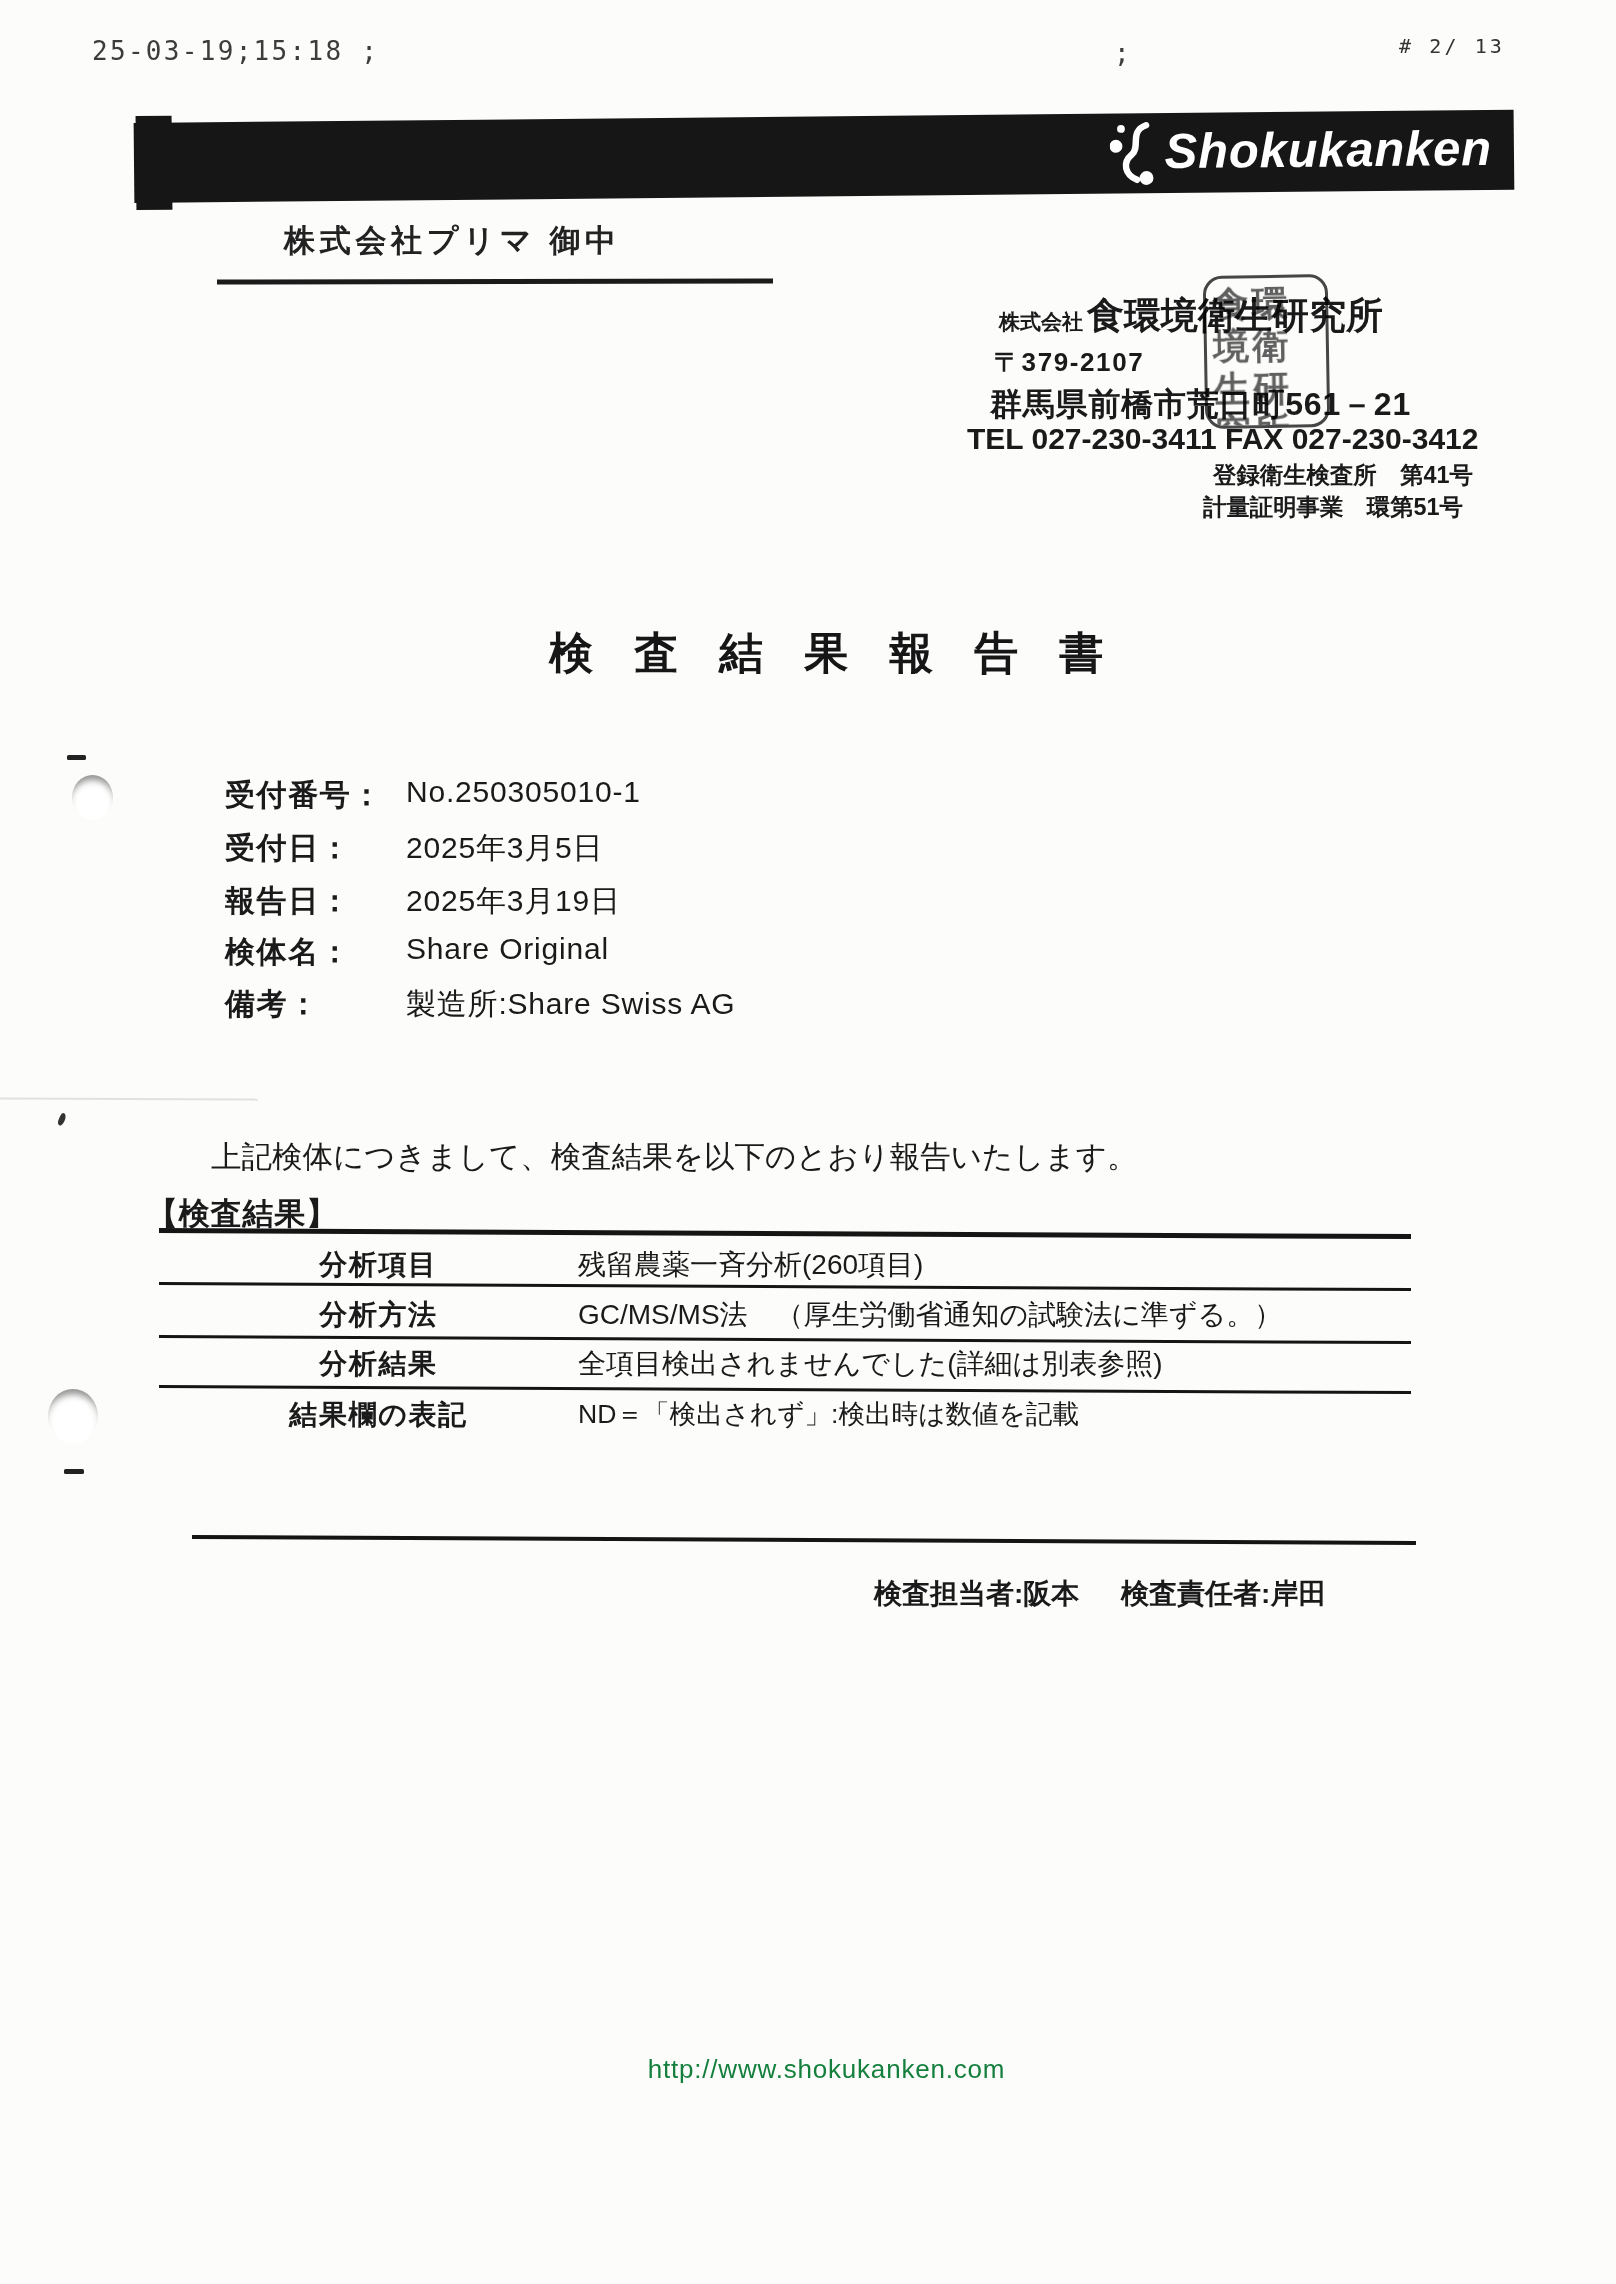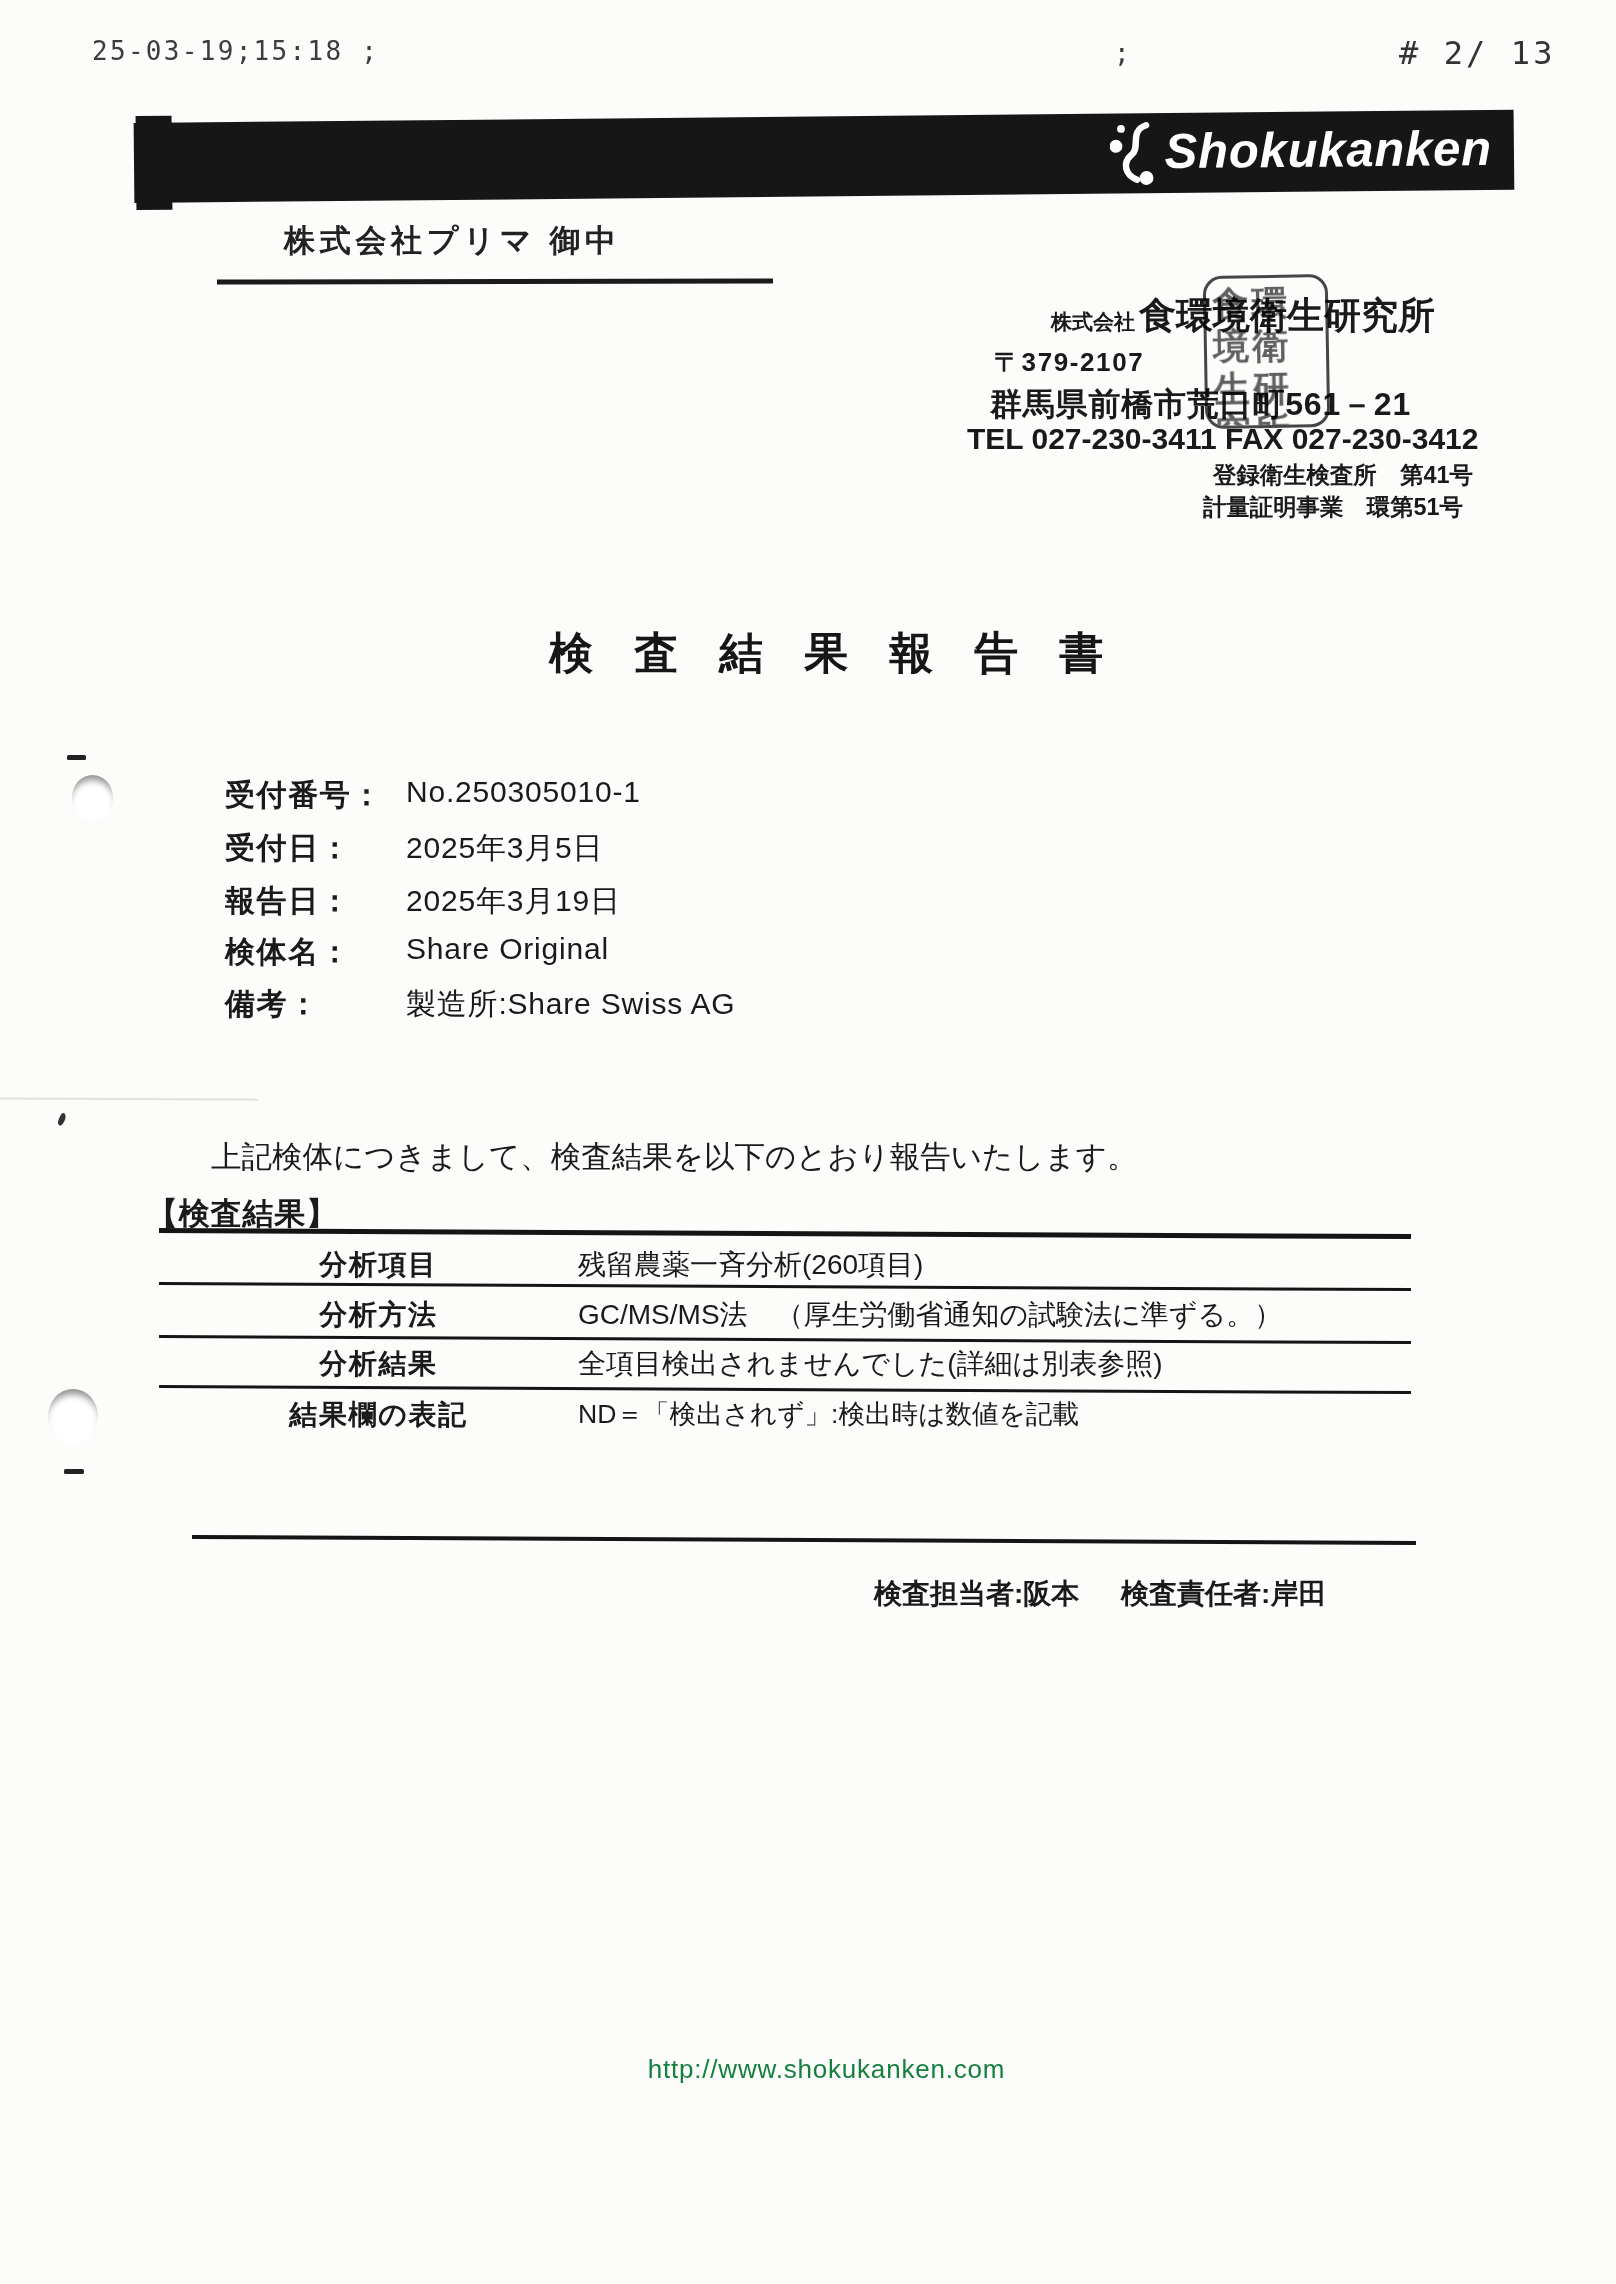--- a/index.html
+++ b/index.html
@@ -8,34 +8,34 @@
     background:#fcfcfb;overflow:hidden;color:#1a1a1a;
     font-family:"Liberation Sans","DejaVu Sans",sans-serif;
     padding-left:36px;
   }
   
   .fax-ts{position:absolute;left:92px;top:36px;font-family:"DejaVu Sans Mono",monospace;
     font-size:26px;font-weight:400;color:#3c3c3c;letter-spacing:2.3px;}
   .fax-sep{position:absolute;left:1114px;top:38px;font-family:"DejaVu Sans Mono",monospace;
     font-size:26px;color:#3c3c3c;}
   .fax-page{position:absolute;left:1399px;top:34px;font-family:"DejaVu Sans Mono",monospace;
-    font-size:32px;color:#333;letter-spacing:3.1px;}
+    font-size:20px;color:#333;letter-spacing:3.1px;}
   
   .banner{position:absolute;left:134px;top:123px;width:1380px;height:80px;background:#161616;
     transform:rotate(-0.55deg);transform-origin:left center;}
   .banner::before{content:"";position:absolute;left:1.6px;top:-7px;width:36px;height:94px;background:#161616;}
   .logo{position:absolute;right:22px;top:0;height:100%;display:flex;align-items:center;gap:9.4px;}
   .logo svg{display:block;}
   .logo-text{font-size:49px;font-weight:700;font-style:italic;color:#ffffff;letter-spacing:0.8px;padding-bottom:3.1px;}
   
   .recipient{position:absolute;left:252px;top:220px;font-size:31px;font-weight:600;letter-spacing:4.7px;color:#222;margin-left:32px;}
   .recipient-line{position:absolute;left:217px;top:279px;width:556px;height:4.7px;background:#1b1b1b;
     transform:rotate(-0.12deg);}
   
-  .iss-l1{position:absolute;left:1051px;top:291px;display:flex;align-items:flex-end;gap:3.9px;white-space:nowrap;}
+  .iss-l1{position:absolute;left:999px;top:291px;display:flex;align-items:flex-end;gap:3.9px;white-space:nowrap;}
   .iss-prefix{font-size:21px;font-weight:700;padding-bottom:5.5px;}
   .iss-name{font-size:37px;font-weight:700;letter-spacing:0px;}
   .iss-postal{position:absolute;left:994px;top:345px;font-size:26px;font-weight:600;letter-spacing:1.6px;}
   .iss-addr{position:absolute;left:990px;top:383px;font-size:32px;font-weight:600;letter-spacing:0.8px;white-space:nowrap;}
   .iss-telfax{position:absolute;left:967px;top:422px;font-size:30px;font-weight:600;white-space:nowrap;}
   .iss-reg1{position:absolute;left:1213px;top:459px;font-size:23.4px;font-weight:600;}
   .iss-reg2{position:absolute;left:1203px;top:491px;font-size:23.4px;font-weight:600;}
   .stamp{position:absolute;left:1204px;top:275px;width:119px;height:147px;border:3.9px solid rgba(25,25,25,.8);
     border-radius:19px;transform:rotate(-1deg);overflow:hidden;mix-blend-mode:multiply;}
   .stamp-text{font-size:36px;font-weight:700;line-height:1.18;letter-spacing:3.1px;color:#242424;

